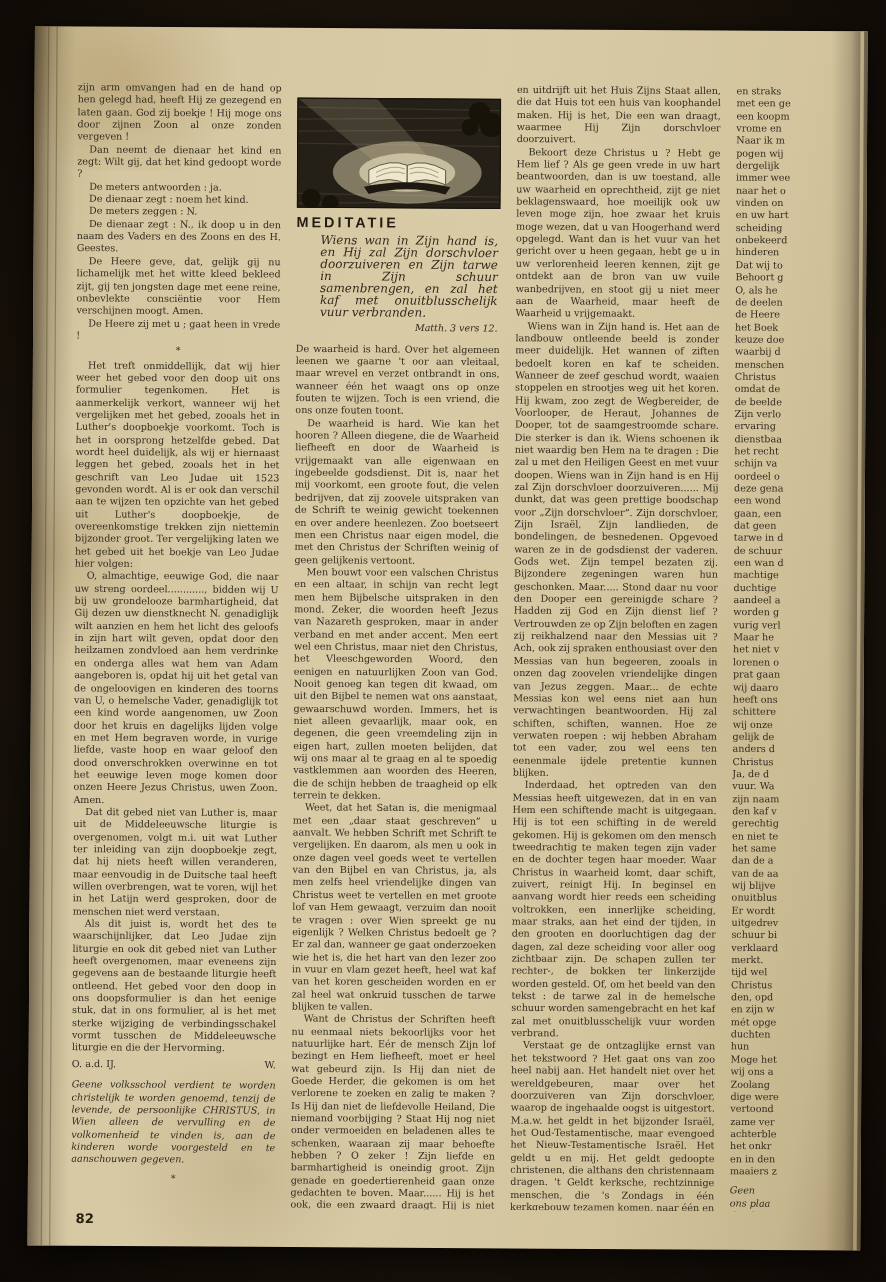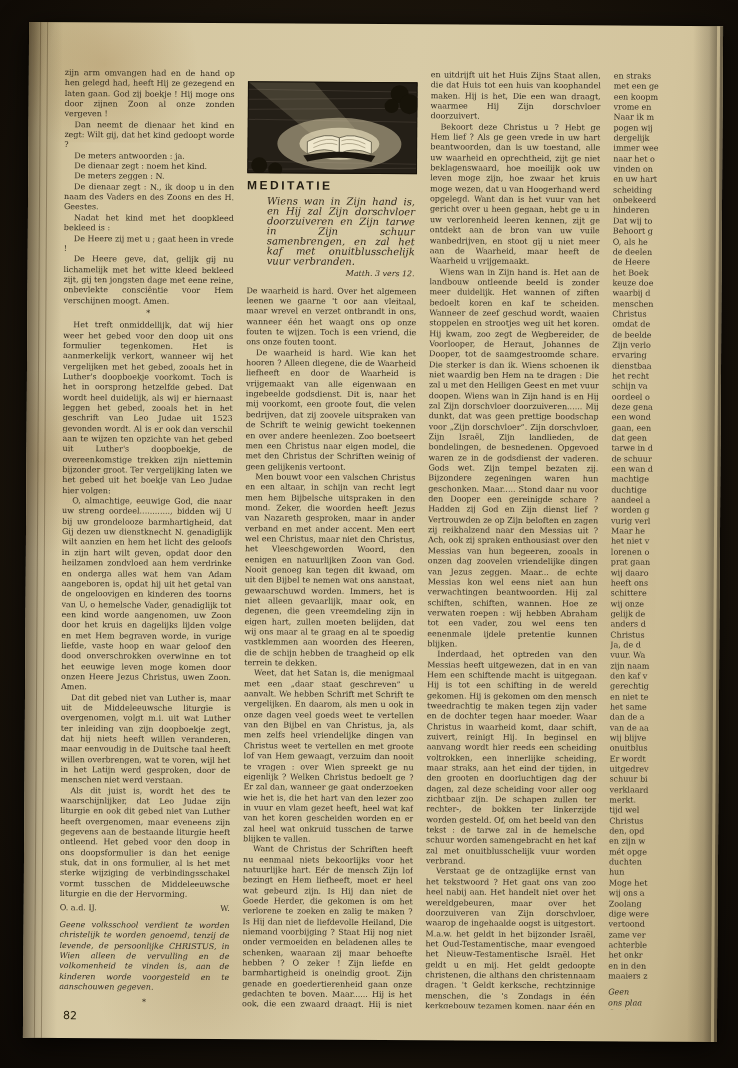--- a/index.html
+++ b/index.html
@@ -78,21 +78,21 @@
     font-style: italic; font-size: 10px; line-height: 10px;
     margin: 0 2px 2px 20px; text-align: justify; color: #33291c;
   }
   .scripture-ref {
     font-style: italic; font-size: 7.9px; text-align: right;
     margin: 0 2px 7px 20px; color: #33291c;
   }
   .page-number {
     position: absolute; left: 40px; bottom: 16px;
     font-family: "DejaVu Sans", sans-serif;
-    font-weight: 400; font-size: 11px; color: #27200f; text-align: right;
+    font-weight: 700; font-size: 11px; color: #27200f; text-align: right;
   }
   .next-page-sliver {
     position: absolute; right: 3px; top: 0; bottom: 0; width: 3px;
     background: linear-gradient(180deg, #cdbd94, #b7a67c);
     opacity: .8; pointer-events: none;
   }
 </style>
 </head>
 <body>
 
@@ -104,23 +104,22 @@
   <div class="stain s3"></div>
   <div class="stain s4"></div>
 
   <div class="col col-1">
       <p class="noindent">zijn arm omvangen had en de hand op hen gelegd had, heeft Hij ze gezegend en laten gaan. God zij boekje ! Hij moge ons door zijnen Zoon al onze zonden vergeven !</p>
       <p>Dan neemt de dienaar het kind en zegt: Wilt gij, dat het kind gedoopt worde ?</p>
       <p>De meters antwoorden : ja.</p>
       <p>De dienaar zegt : noem het kind.</p>
       <p>De meters zeggen : N.</p>
       <p>De dienaar zegt : N., ik doop u in den naam des Vaders en des Zoons en des H. Geestes.</p>
-      <p>Nadat het kind met het doopkleed bekleed is :</p>
+      <p>De Heere geve, dat, gelijk gij nu lichamelijk met het witte kleed bekleed zijt, gij ten jongsten dage met eene reine, onbevlekte consciëntie voor Hem verschijnen moogt. Amen.</p>
       <p>De Heere zij met u ; gaat heen in vrede !</p>
-      <p>De Heere geve, dat, gelijk gij nu lichamelijk met het witte kleed bekleed zijt, gij ten jongsten dage met eene reine, onbevlekte consciëntie voor Hem verschijnen moogt. Amen.</p>
       <p class="star">*</p>
       <p>Het treft onmiddellijk, dat wij hier weer het gebed voor den doop uit ons formulier tegenkomen. Het is aanmerkelijk verkort, wanneer wij het vergelijken met het gebed, zooals het in Luther's doopboekje voorkomt. Toch is het in oorsprong hetzelfde gebed. Dat wordt heel duidelijk, als wij er hiernaast leggen het gebed, zooals het in het geschrift van Leo Judae uit 1523 gevonden wordt. Al is er ook dan verschil aan te wijzen ten opzichte van het gebed uit Luther's doopboekje, de overeenkomstige trekken zijn niettemin bijzonder groot. Ter vergelijking laten we het gebed uit het boekje van Leo Judae hier volgen:</p>
       <p>O, almachtige, eeuwige God, die naar uw streng oordeel............, bidden wij U bij uw grondelooze barmhartigheid, dat Gij dezen uw dienstknecht N. genadiglijk wilt aanzien en hem het licht des geloofs in zijn hart wilt geven, opdat door den heilzamen zondvloed aan hem verdrinke en onderga alles wat hem van Adam aangeboren is, opdat hij uit het getal van de ongeloovigen en kinderen des toorns van U, o hemelsche Vader, genadiglijk tot een kind worde aangenomen, uw Zoon door het kruis en dagelijks lijden volge en met Hem begraven worde, in vurige liefde, vaste hoop en waar geloof den dood onverschrokken overwinne en tot het eeuwige leven moge komen door onzen Heere Jezus Christus, uwen Zoon. Amen.</p>
       <p>Dat dit gebed niet van Luther is, maar uit de Middeleeuwsche liturgie is overgenomen, volgt m.i. uit wat Luther ter inleiding van zijn doopboekje zegt, dat hij niets heeft willen veranderen, maar eenvoudig in de Duitsche taal heeft willen overbrengen, wat te voren, wijl het in het Latijn werd gesproken, door de menschen niet werd verstaan.</p>
       <p>Als dit juist is, wordt het des te waarschijnlijker, dat Leo Judae zijn liturgie en ook dit gebed niet van Luther heeft overgenomen, maar eveneens zijn gegevens aan de bestaande liturgie heeft ontleend. Het gebed voor den doop in ons doopsformulier is dan het eenige stuk, dat in ons formulier, al is het met sterke wijziging de verbindingsschakel vormt tusschen de Middeleeuwsche liturgie en die der Hervorming.</p>
       <p class="split">
         <span>O. a.d. IJ.</span>
         <span>W.</span>
       </p>
       <p class="creed">Geene volksschool verdient te worden christelijk te worden genoemd, tenzij de levende, de persoonlijke CHRISTUS, in Wien alleen de vervulling en de volkomenheid te vinden is, aan de kinderen worde voorgesteld en te aanschouwen gegeven.</p>

